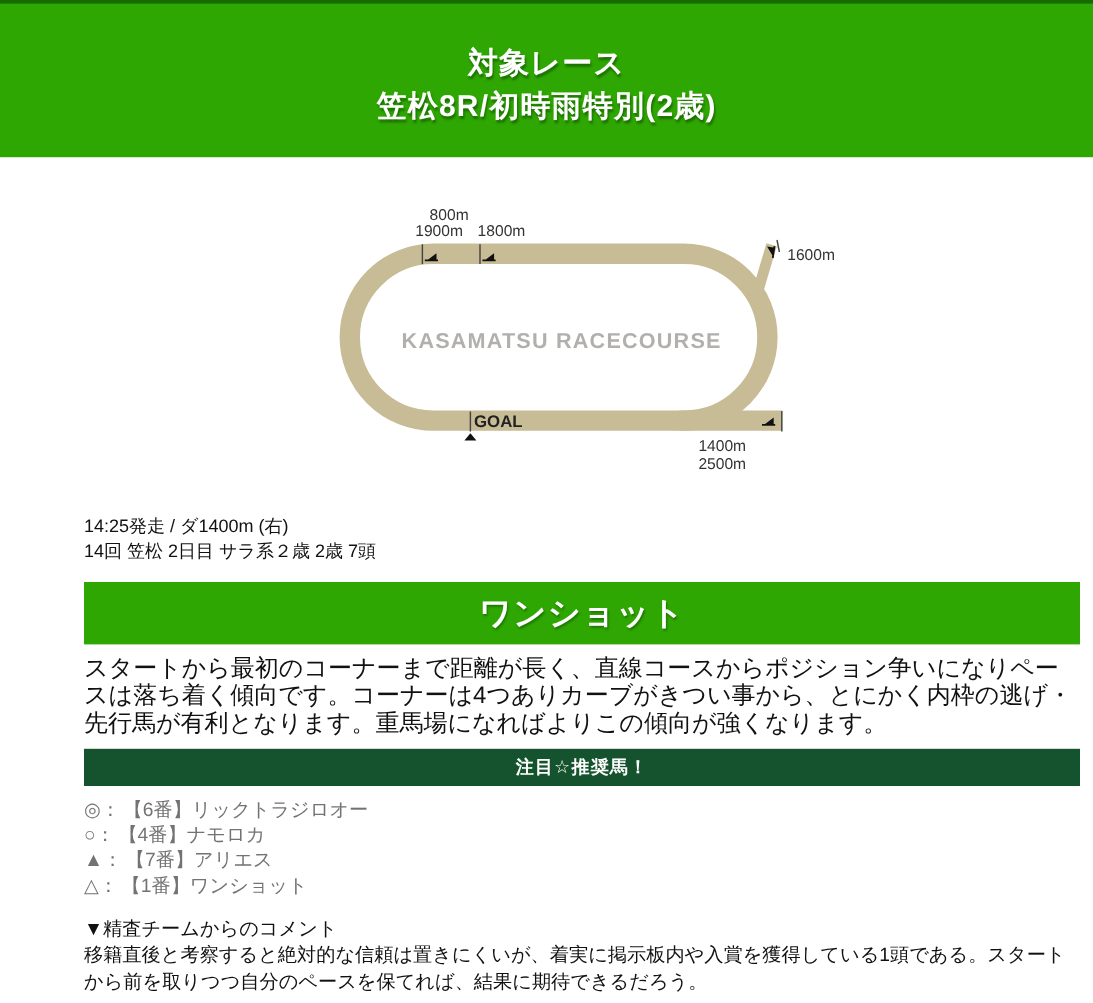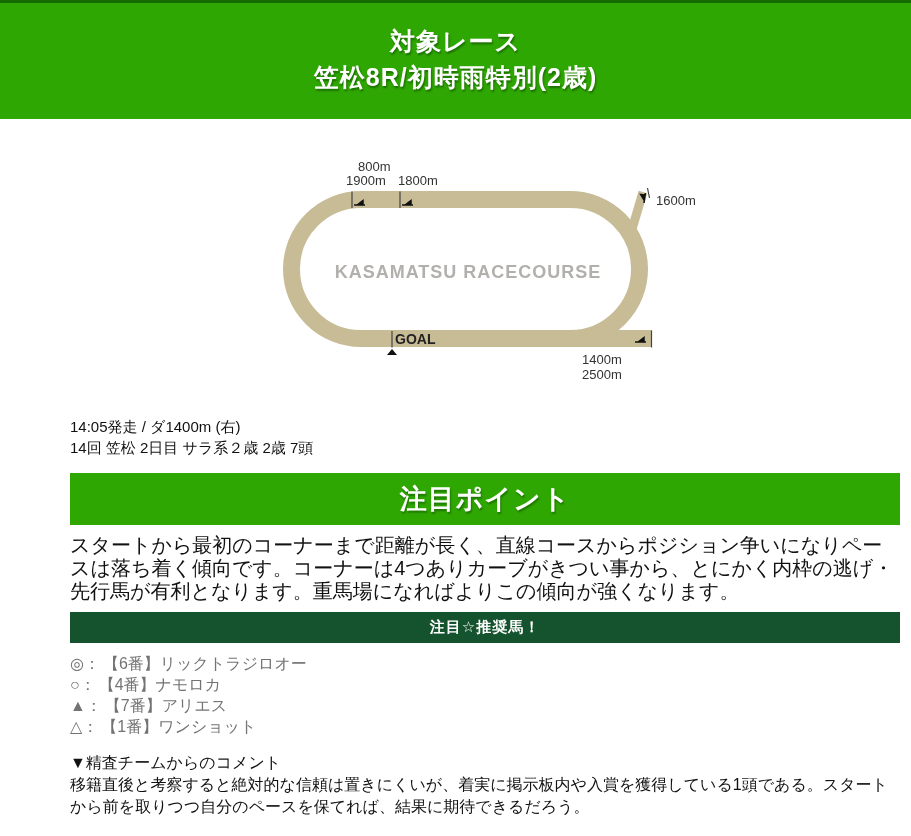--- a/index.html
+++ b/index.html
@@ -5,21 +5,21 @@
   html,body{margin:0;padding:0;background:#fff;}
   body{
     width:911px;min-height:836px;
     font-family:"Liberation Sans","DejaVu Sans",sans-serif;
     color:#222;
   }
   
   .header{
     background:#2fa702;
     border-top:3px solid #156a00;
-    padding:20px 0 24px 0;
+    padding:32px 0 24px 0;
     text-align:center;
   }
   .header .hline{
     color:#fff;font-weight:bold;font-size:25px;line-height:36px;
     text-shadow:1px 2px 2px rgba(0,40,0,.45);
     letter-spacing:1px;
   }
   
   .content{margin:0 11px 0 70px;}
   
@@ -93,26 +93,26 @@
       <text class="tlabel" x="120" y="31">1800m</text>
       <text class="tlabel" x="378" y="51">1600m</text>
       <text class="tlabel" x="304" y="210">1400m</text>
       <text class="tlabel" x="304" y="225">2500m</text>
       <text class="goal-label" x="117" y="190">GOAL</text>
       <text class="course-name" x="190" y="124" text-anchor="middle">KASAMATSU RACECOURSE</text>
     </svg>
   </div>
 
   <div class="race-info">
-    <div>14:05発走 / ダ1400m (右)</div>
+    <div>14:25発走 / ダ1400m (右)</div>
     <div>14回 笠松 2日目 サラ系２歳 2歳 7頭</div>
   </div>
 
   <div class="banner-green">
-    <span>注目ポイント</span>
+    <span>ワンショット</span>
   </div>
   <div class="attention-body">スタートから最初のコーナーまで距離が長く、直線コースからポジション争いになりペースは落ち着く傾向です。コーナーは4つありカーブがきつい事から、とにかく内枠の逃げ・先行馬が有利となります。重馬場になればよりこの傾向が強くなります。</div>
 
   <div class="banner-black">
     <span>注目☆推奨馬！</span>
   </div>
 
   <div class="picks">
     <div class="pick-row">
       <span>◎</span><span class="pick-sep">：</span><span>【6番】リックトラジロオー</span>

